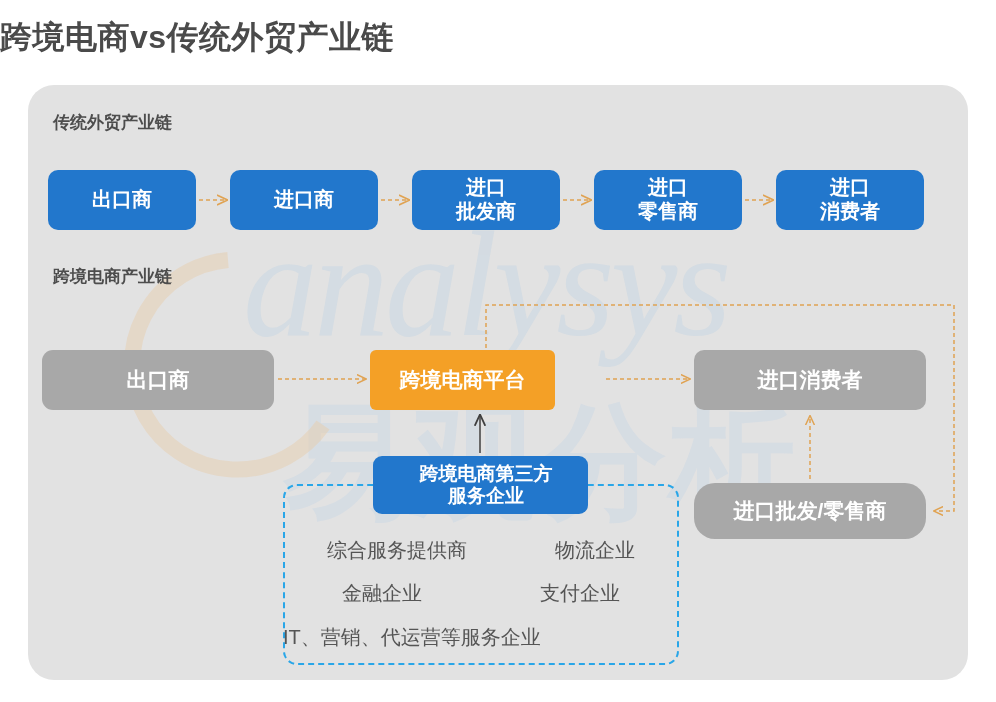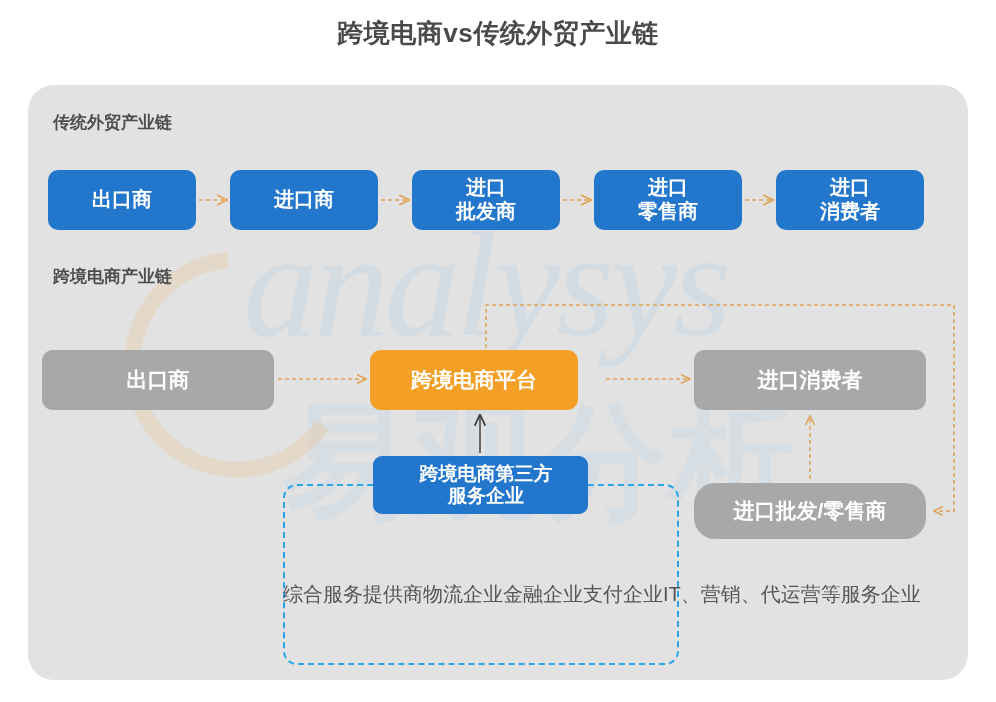--- a/index.html
+++ b/index.html
@@ -14,22 +14,22 @@
     overflow: hidden;
     font-family: "Liberation Sans", "DejaVu Sans", sans-serif;
   }
 
   
   #page-title {
     position: absolute;
     left: 0;
     top: 16px;
     width: 996px;
-    text-align: center;
-    font-size: 26px;
+    text-align: left;
+    font-size: 32px;
     font-weight: bold;
     color: #4a4a4a;
     letter-spacing: 0.5px;
   }
 
   
   #panel {
     position: absolute;
     left: 28px;
     top: 85px;
@@ -93,22 +93,22 @@
   #node-wholesaler-t { left: 384px; }
   #node-retailer-t   { left: 566px; }
   #node-consumer-t   { left: 748px; }
 
   
   #node-exporter-c {
     left: 14px; top: 265px; width: 232px; height: 60px;
     font-size: 21px; border-radius: 11px;
   }
   #node-platform {
-    left: 342px; top: 265px; width: 208px; height: 60px;
-    font-size: 21px; border-radius: 11px;
+    left: 342px; top: 265px; width: 185px; height: 60px;
+    font-size: 21px; border-radius: 6px;
   }
   #node-consumer-c {
     left: 666px; top: 265px; width: 232px; height: 60px;
     font-size: 21px; border-radius: 10px;
   }
   #node-wholesale-retail {
     left: 666px; top: 398px; width: 232px; height: 56px;
     font-size: 21px; border-radius: 21px;
   }
 
@@ -124,21 +124,21 @@
     box-sizing: border-box;
     background: transparent;
   }
   #services-list {
     position: absolute;
     left: 255px;
     top: 440px;
     width: 396px;
     height: 140px;
     display: flex;
-    flex-direction: row;
+    flex-direction: column;
     justify-content: space-around;
     align-items: center;
     box-sizing: border-box;
     padding: 4px 0 6px 0;
   }
   .service-row {
     display: flex;
     justify-content: center;
     align-items: baseline;
     width: 100%;

